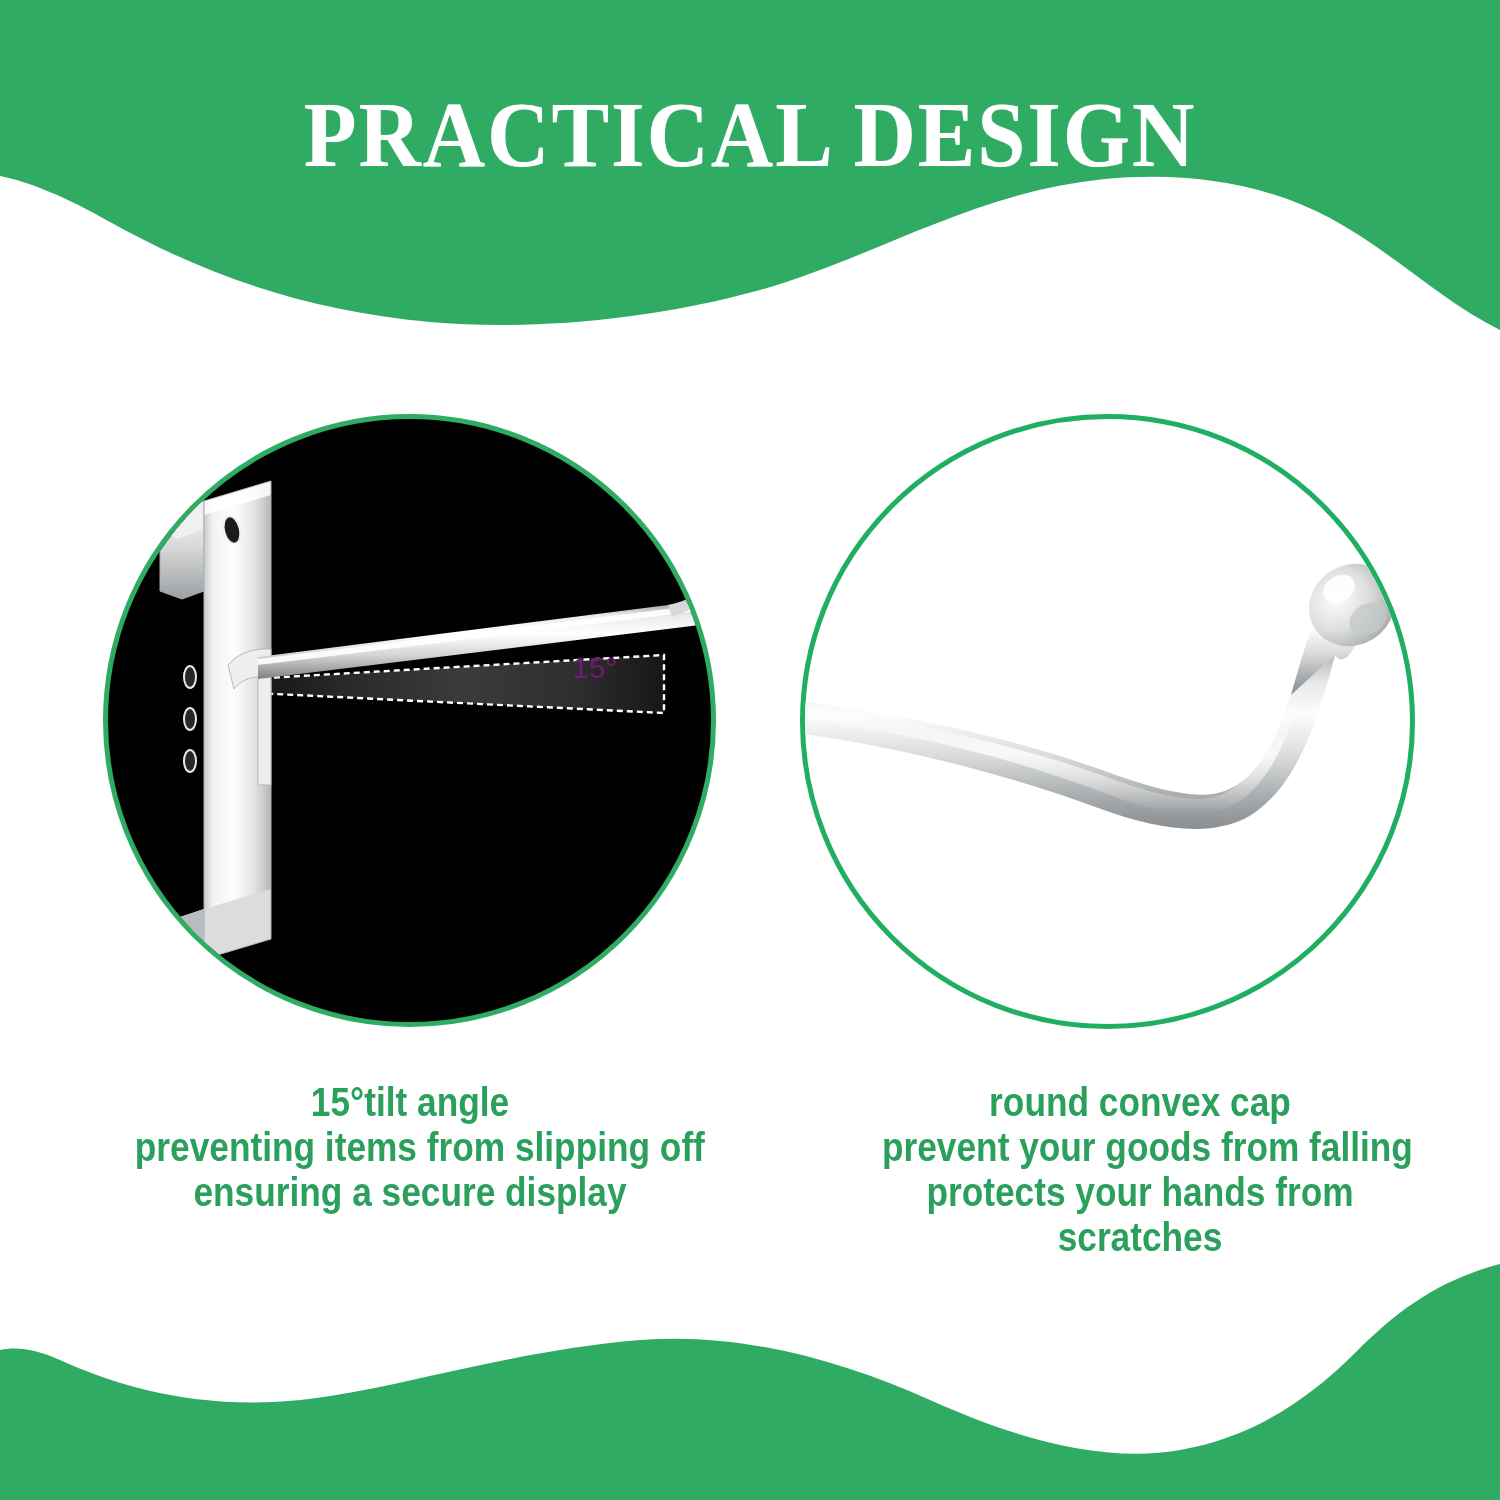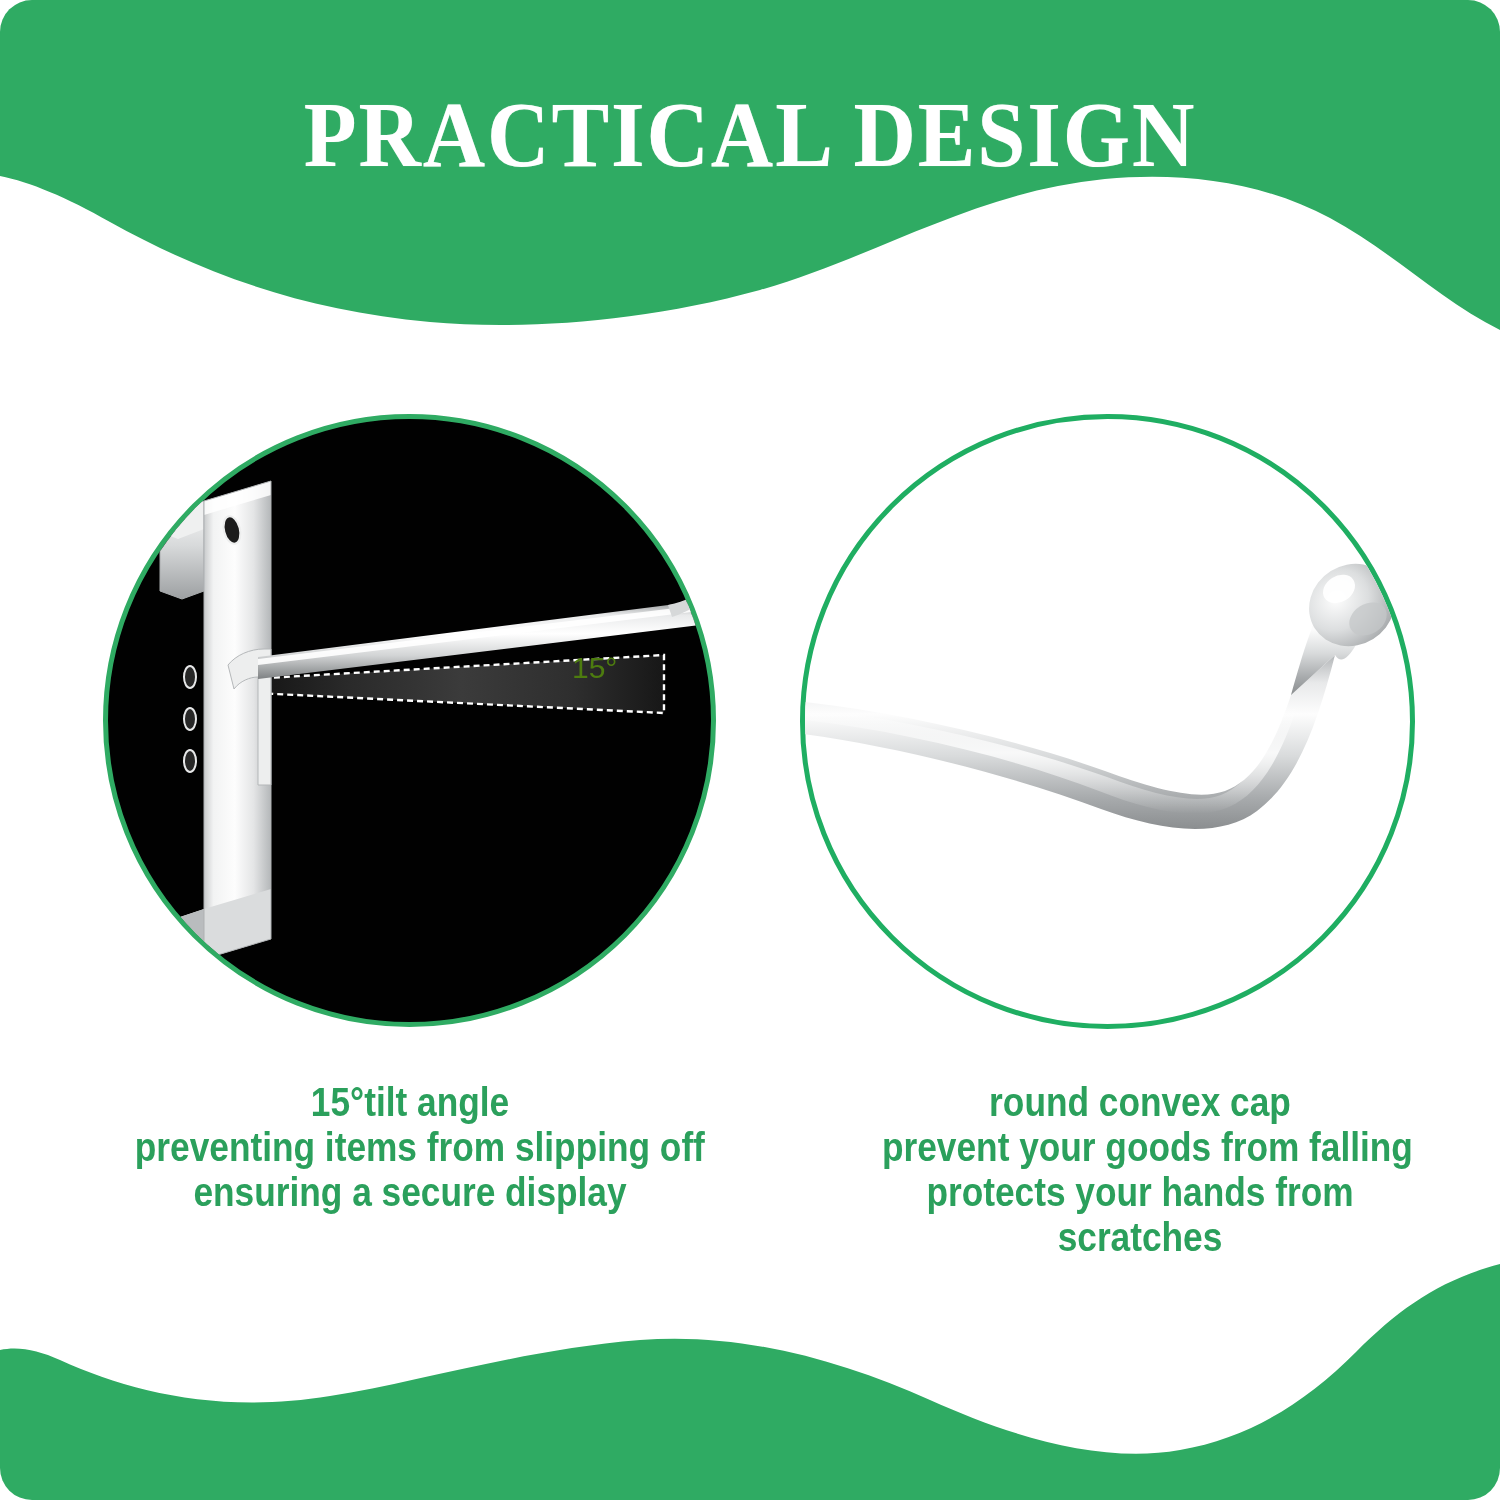--- a/index.html
+++ b/index.html
@@ -3,21 +3,21 @@
 <meta charset="utf-8">
 <style>
   html,body{margin:0;padding:0;}
   body{
     width:1500px;height:1500px;
     background:#ffffff;
     font-family:"Liberation Sans", sans-serif;
     overflow:hidden;
     position:relative;
   }
-  #stage{position:relative;width:1500px;height:1500px;overflow:hidden;background:#fff;border-radius:32px;}
+  #stage{position:relative;width:1500px;height:1500px;overflow:hidden;background:#fff;}
 
   
   .wave{position:absolute;left:0;width:1500px;display:block;}
   #wave-top{top:0;height:340px;}
   #wave-bottom{bottom:0;height:300px;}
 
   
   #page-title{
     position:absolute;
     top:26px;left:0;width:1500px;
@@ -52,21 +52,21 @@
     left:800px;top:414px;width:615px;height:615px;
     background:#ffffff;
     border:5px solid #1FAE62;
   }
   .circle svg{position:absolute;left:0;top:0;display:block;}
 
   
   #angle-label{
     position:absolute;
     left:572px;top:653px;
-    color:#4d7c0f;
+    color:#701a75;
     font-size:30px;
     font-weight:400;
     line-height:1;
     letter-spacing:0px;
     z-index:6;
     font-family:"Liberation Sans", sans-serif;
   }
 
   
   .caption{

